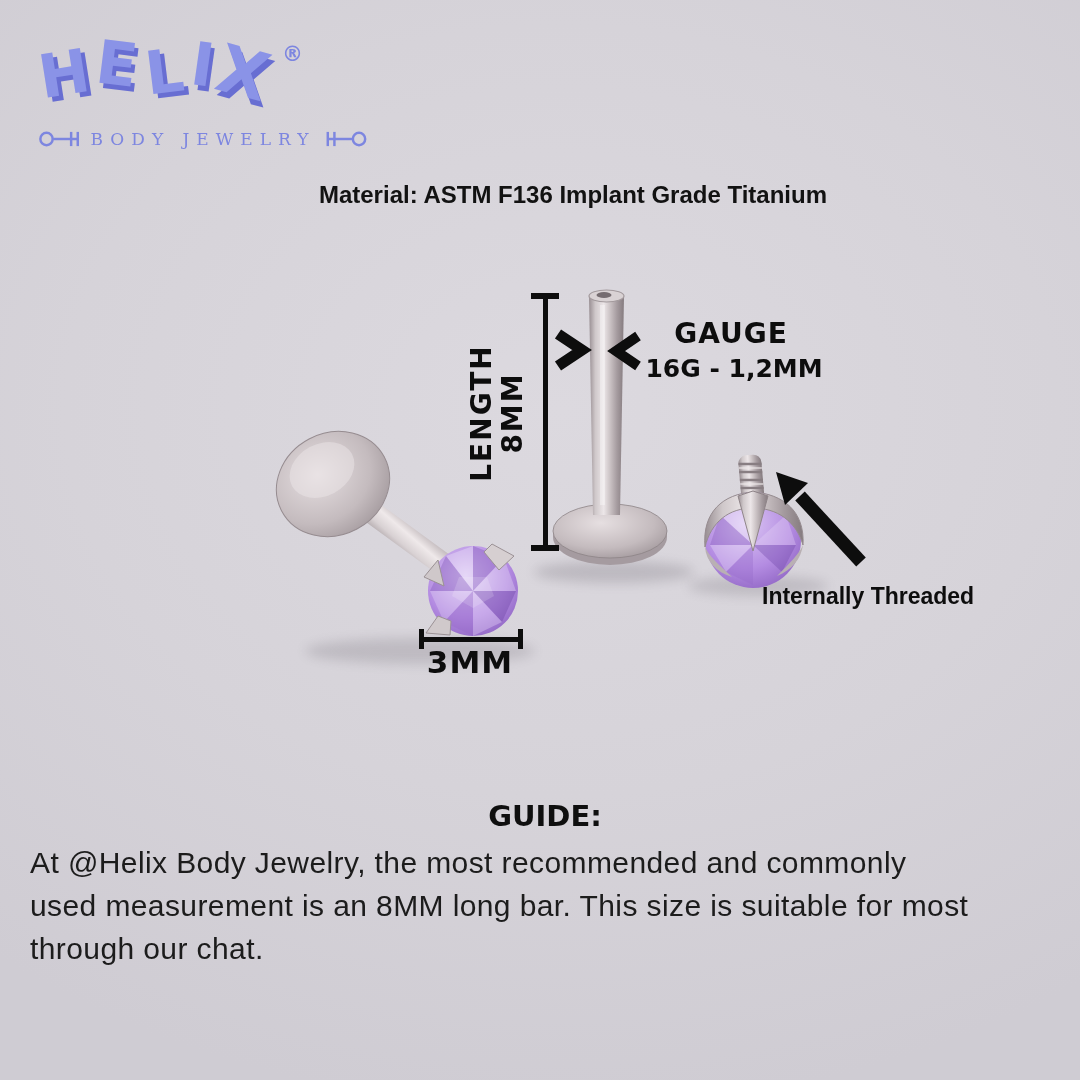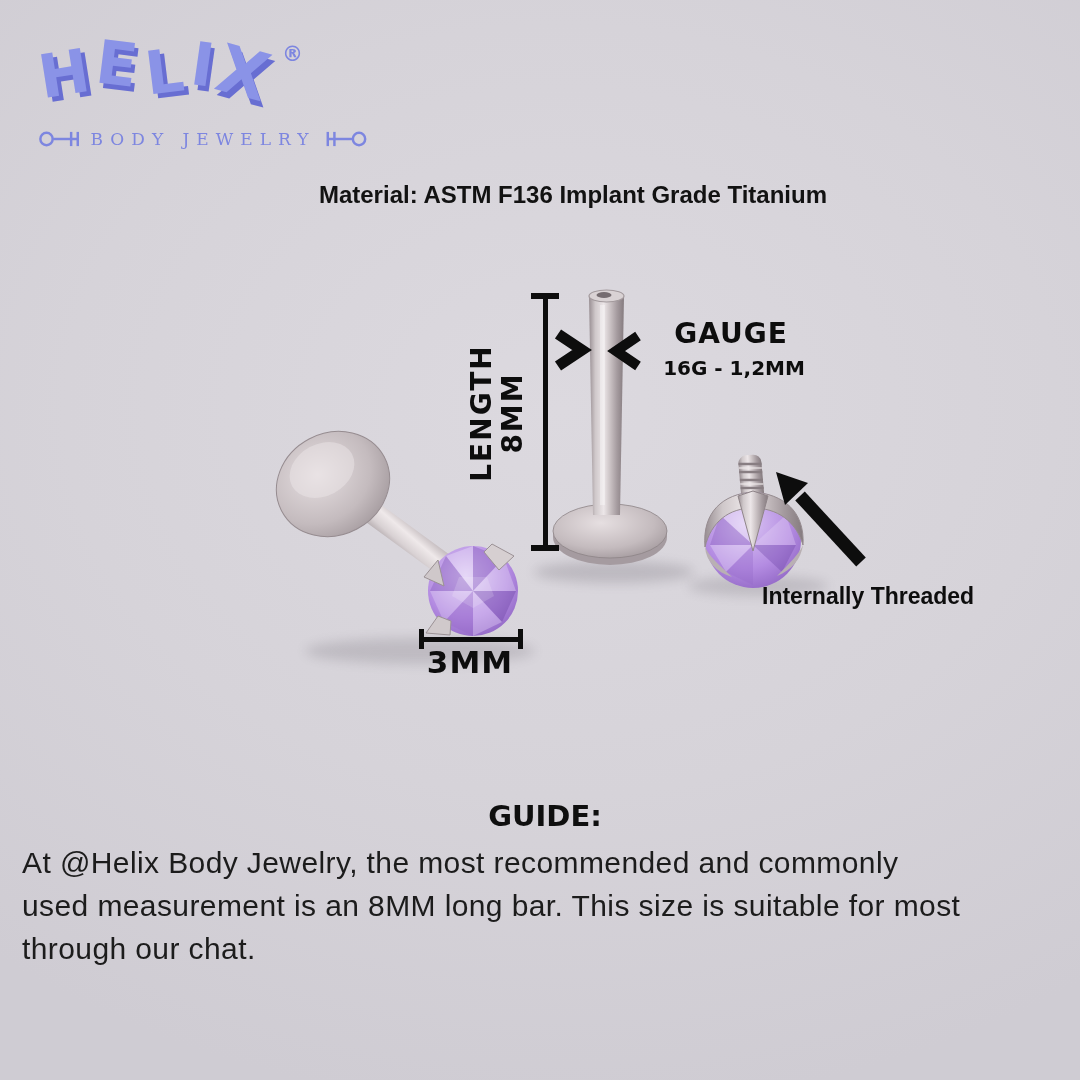--- a/index.html
+++ b/index.html
@@ -21,27 +21,27 @@
   .logo-reg{font-size:21px;font-weight:bold;color:#7d86e0;vertical-align:28px;margin-left:6px;}
   .logo-sub{margin-top:28px;display:flex;align-items:center;gap:9px;color:#7d86e0;}
   .logo-tagline{font-family:"DejaVu Serif", serif;font-size:17px;letter-spacing:7px;white-space:nowrap;}
   
   .material-line{position:absolute;top:181px;left:4px;width:100%;padding-left:58px;box-sizing:border-box;
     text-align:center;font-family:"Liberation Sans", sans-serif;font-weight:bold;font-size:24px;color:#121212;}
   .anno{position:absolute;color:#0d0d0d;font-weight:bold;white-space:nowrap;}
   .label-length{left:497px;top:413px;transform:translate(-50%,-50%) rotate(-90deg);
     text-align:center;font-size:28px;line-height:31px;letter-spacing:2px;}
   .label-gauge-title{left:731px;top:333px;transform:translate(-50%,-50%);font-size:28px;letter-spacing:1px;}
-  .label-gauge-value{left:734px;top:368px;transform:translate(-50%,-50%);font-size:20px;}
+  .label-gauge-value{left:734px;top:368px;transform:translate(-50%,-50%);font-size:25px;}
   .label-3mm{left:470px;top:662px;transform:translate(-50%,-50%);font-size:31px;letter-spacing:1px;}
   .label-threaded{left:762px;top:583px;font-family:"Liberation Sans", sans-serif;font-size:23px;}
   
   .guide-title{position:absolute;top:799px;left:0;width:100%;padding-left:10px;box-sizing:border-box;
     text-align:center;font-weight:bold;font-size:29px;color:#0f0f0f;}
-  .guide-body{position:absolute;left:22px;top:841px;width:1030px;
+  .guide-body{position:absolute;left:30px;top:841px;width:1030px;
     font-family:"Liberation Sans", sans-serif;font-size:30px;line-height:43px;
     letter-spacing:0.4px;color:#1c1c1c;}
   .diagram-svg{position:absolute;left:0;top:0;}
 </style>
 </head>
 <body>
 
 <div class="canvas">
 
   <div class="logo">

